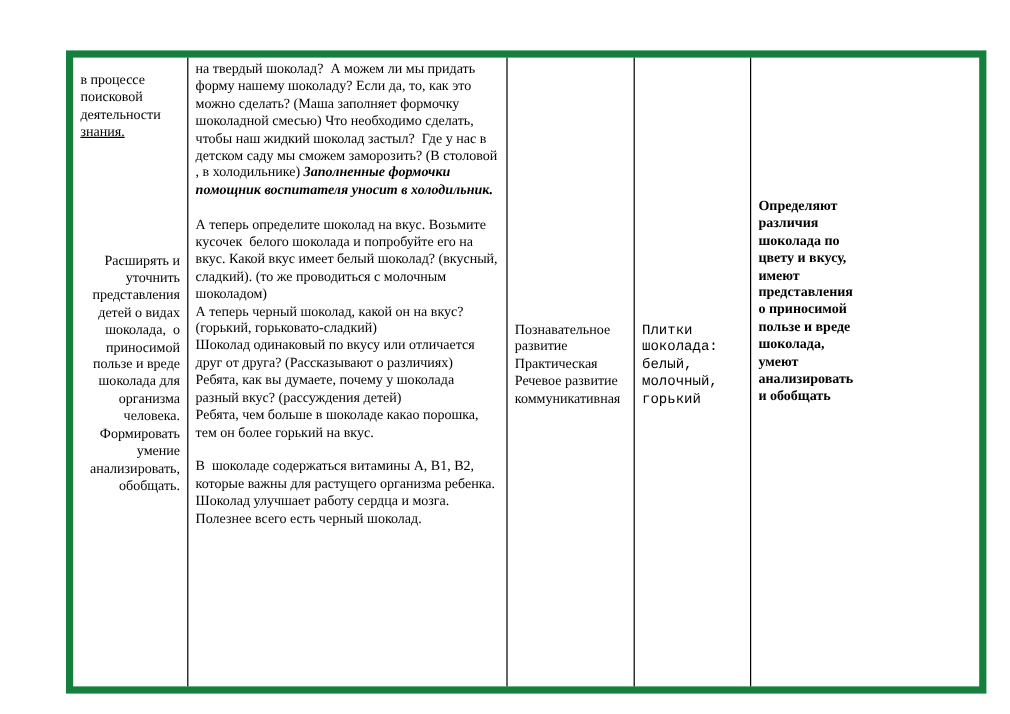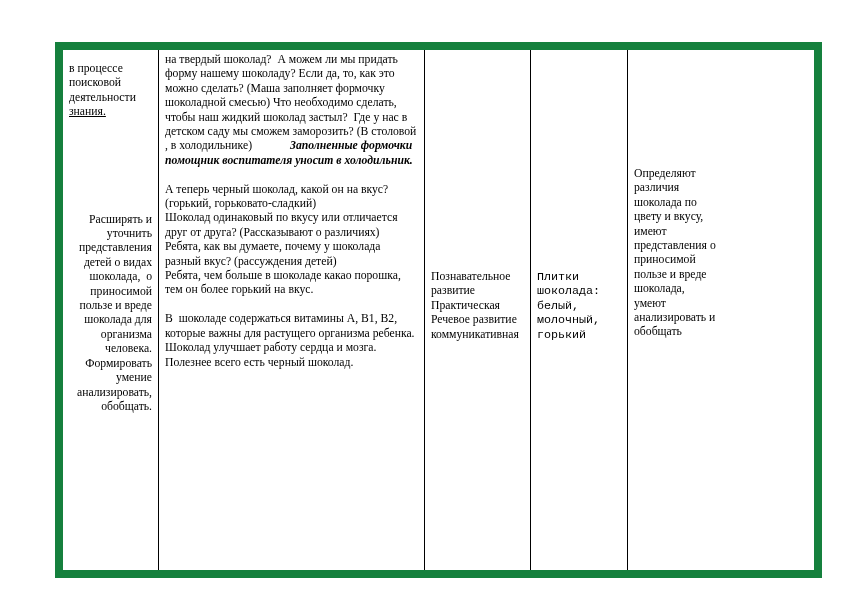--- a/index.html
+++ b/index.html
@@ -16,69 +16,70 @@
     font-family: "Liberation Serif", "DejaVu Serif", serif;
     color: #000000;
   }
   .doc-table {
     position: absolute;
     left: 55px;
     top: 42px;
     width: 767px;
     height: 536px;
     box-sizing: border-box;
-    border: 8px solid #15803d;
+    border: 6px solid #15803d;
     display: flex;
     flex-direction: row;
     background: #ffffff;
   }
   .cell {
     box-sizing: border-box;
     border-right: 1px solid #000000;
     overflow: hidden;
     padding: 3px 6px;
     flex: none;
   }
-  .cell:last-child { border-right: none; }
+  .cell:last-child { border-right: none; font-weight: bold; }
 
   .cell p {
     margin: 0;
     font-size: 11.7px;
     line-height: 14.4px;
     white-space: pre-wrap;
     word-break: normal;
   }
   .blank { height: 14.4px; }
 
   .cell-tasks   { width: 96px;  padding-top: 12px; }
   .cell-content { width: 266px; padding-top: 3px; }
   .cell-areas   { width: 106px; padding-top: 220px; }
   .cell-forms   { width: 101px; padding-top: 220px; }
   .cell-materials { width: 97px; padding-top: 220px; font-family: Liberation Mono, monospace; }
   .cell-results { width: 97px; padding-top: 117px; }
 
   .tasks-p2 { margin-top: 93px !important; text-align: right; }
 
-  .bi { font-weight: bold; font-style: italic; margin-left: 35px; }
+  .bi { font-weight: bold; font-style: italic; }
   .u  { text-decoration: underline; }
 </style>
 </head>
 <body>
 
 <div class="page">
   <div class="doc-table">
 
     <div class="cell cell-tasks">
       <p><span>в процессе поисковой деятельности </span><span class="u">знания.</span></p>
       <p class="tasks-p2">Расширять и уточнить представления детей о видах шоколада,  о приносимой пользе и вреде шоколада для организма человека. Формировать умение анализировать, обобщать.</p>
     </div>
 
     <div class="cell cell-content">
       <p><span>на твердый шоколад?  А можем ли мы придать форму нашему шоколаду? Если да, то, как это можно сделать? (Маша заполняет формочку шоколадной смесью) Что необходимо сделать, чтобы наш жидкий шоколад застыл?  Где у нас в детском саду мы сможем заморозить? (В столовой , в холодильнике) </span><span class="bi">Заполненные формочки помощник воспитателя уносит в холодильник.</span></p>
       <div class="blank"></div>
+      <p>А теперь определите шоколад на вкус. Возьмите кусочек  белого шоколада и попробуйте его на вкус. Какой вкус имеет белый шоколад? (вкусный, сладкий). (то же проводиться с молочным шоколадом)</p>
       <p>А теперь черный шоколад, какой он на вкус? (горький, горьковато-сладкий)</p>
       <p>Шоколад одинаковый по вкусу или отличается друг от друга? (Рассказывают о различиях)</p>
       <p>Ребята, как вы думаете, почему у шоколада разный вкус? (рассуждения детей)</p>
       <p>Ребята, чем больше в шоколаде какао порошка, тем он более горький на вкус.</p>
       <div class="blank"></div>
       <p>В  шоколаде содержаться витамины А, В1, В2, которые важны для растущего организма ребенка. Шоколад улучшает работу сердца и мозга. Полезнее всего есть черный шоколад.</p>
       <div class="blank"></div>
     </div>
 
     <div class="cell cell-areas">

